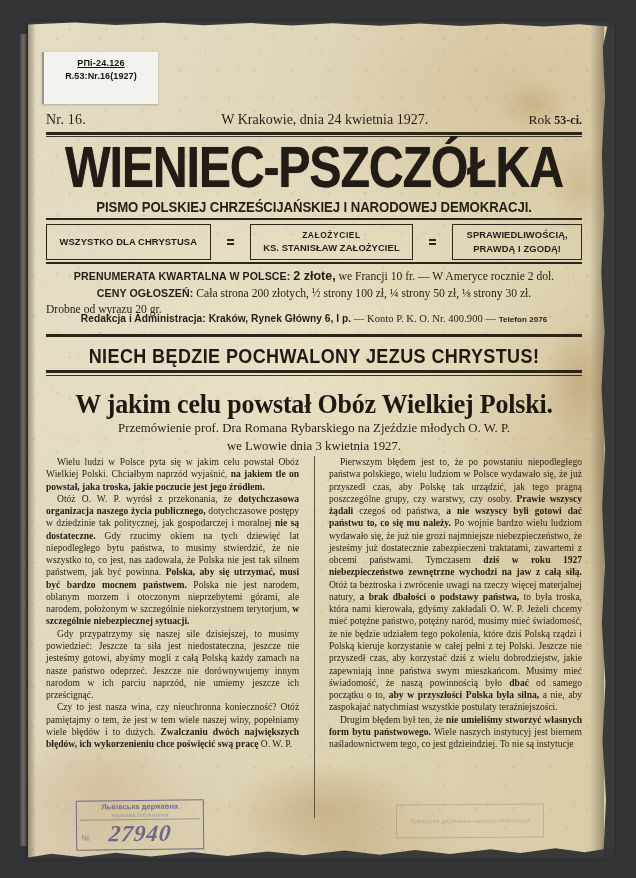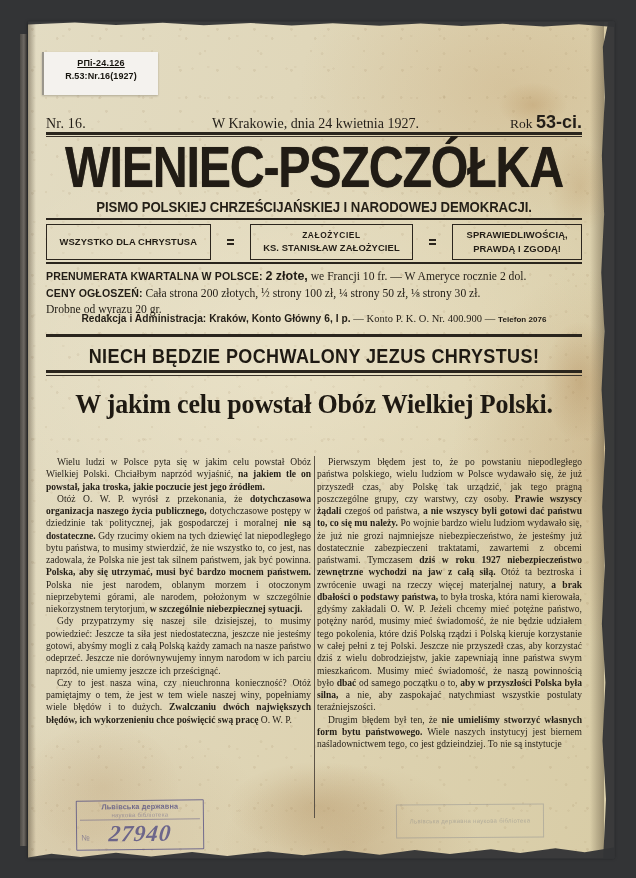--- a/index.html
+++ b/index.html
@@ -81,21 +81,21 @@
   }
 
   
   #content {
     position:absolute; left:18px; top:16px; width:536px; height:790px;
     color:#231e18;
   }
 
   
   .lib-label {
-    position:absolute; left:-4px; top:14px; width:116px; padding:5px 2px 12px;
+    position:absolute; left:-4px; top:14px; width:116px; padding:5px 2px 21px;
     background:#f4f2ee; border-left:2px solid #9a968c;
     text-align:center; font-family:"Liberation Sans", sans-serif;
     font-size:9px; font-weight:700; line-height:1.45; color:#17150f;
     box-shadow:0 1px 2px rgba(0,0,0,.22);
   }
   .lib-label .l1 { text-decoration: underline; letter-spacing:.2px; }
   .lib-label .l2 { letter-spacing:.1px; }
 
   
   .price {
@@ -104,21 +104,21 @@
     font-weight:700; font-size:16.5px; letter-spacing:.2px; color:#1d1912;
   }
   .issue-row {
     position:absolute; left:0; top:74px; width:100%;
     display:flex; align-items:baseline; justify-content:space-between;
     font-size:14px;
   }
   .issue-row .nr { font-weight:400; letter-spacing:.2px; }
   .issue-row .date { font-size:14px; margin-left:35px; }
   .issue-row .rok { font-size:13.5px; }
-  .issue-row .rok b { font-family:Liberation Sans, sans-serif; font-size:18px; }
+  .issue-row .rok b { font-family:Liberation Serif, serif; font-size:12px; }
 
   .hr-pair { position:absolute; left:0; width:100%; }
   .hr-pair .a { height:2.5px; background:#2a251d; }
   .hr-pair .b { height:1px; background:#3a332a; margin-top:1.5px; }
 
   
   .masthead {
     position:absolute; left:0; top:100px; width:100%;
     text-align:center;
     font-family:"Liberation Sans", sans-serif;
@@ -163,21 +163,21 @@
   .prenum {
     position:absolute; left:0; top:230px; width:100%;
     font-size:11.6px; line-height:1.42; color:#221d16;
   }
   .prenum .lbl {
     font-family:"Liberation Sans", sans-serif; font-weight:700;
     font-size:10.6px; letter-spacing:.1px;
   }
   .prenum .big { font-family:"Liberation Sans", sans-serif; font-weight:700; font-size:12.5px; }
   .prenum .ctr { text-align:left; }
-  .prenum .ln { white-space:nowrap; }
+  .prenum .ln { white-space:nowrap;text-align:center; }
 
   .redakcja {
     position:absolute; left:0; top:275px; width:100%;
     text-align:center;
     font-family:"Liberation Sans", sans-serif;
     font-weight:700; font-size:10.2px; letter-spacing:.05px; color:#221d16;
   }
   .redakcja .small { font-family:"Liberation Serif", serif; font-weight:400; font-size:10.5px; }
   .redakcja .tel { font-size:8px; }
 
@@ -199,21 +199,21 @@
     transform: scaleY(1.06);
   }
   .subhead {
     position:absolute; left:0; top:382px; width:100%;
     text-align:center; font-size:12.8px; line-height:1.38; color:#231e17;
   }
 
   
   .cols {
     position:absolute; left:0; top:418px; width:100%; height:362px;
-    display:flex; gap:0;
+    display:flex; gap:12px;
   }
   .col {
     width:265px;
     font-size:9.55px; line-height:1.285;
     text-align:justify; text-justify:inter-word;
     color:#231e17; hyphens:none;
   }
   .col p { margin:0; text-indent:11px; }
   .col b { font-weight:700; }
   .coldiv { width:6px; display:flex; justify-content:center; }
@@ -333,35 +333,39 @@
         </div>
         <div class="ln">
           <span class="lbl">CENY OGŁOSZEŃ:</span>
           <span>Cała strona 200 złotych,    ½ strony 100 zł,    ¼ strony 50 zł, ⅛ strony 30 zł.</span>
         </div>
         <div class="ctr">Drobne od wyrazu 20 gr.</div>
       </div>
 
       <div class="redakcja">
         <span>Redakcja i Administracja:</span>
-        <span>Kraków, Konto Główny 6, I p.</span><span class="small"> — </span><span class="small">Konto P. K. O. Nr. 400.900</span><span class="small"> — </span><span class="tel">Telefon 2076</span>
+        <span>Kraków, Rynek Główny 6, I p.</span><span class="small"> — </span><span class="small">Konto P. K. O. Nr. 400.900</span><span class="small"> — </span><span class="tel">Telefon 2076</span>
       </div>
 
       <div class="hr-pair" style="top:296px;">
         <div class="a" style="height:2.5px;"></div>
       </div>
 
       <div class="salut">NIECH BĘDZIE POCHWALONY JEZUS CHRYSTUS!</div>
 
       <div class="hr-pair" style="top:332px;">
         <div class="a" style="height:2.5px;"></div>
         <div class="b" style="height:1.5px;margin-top:2px;"></div>
       </div>
 
       <div class="headline">W jakim celu powstał Obóz Wielkiej Polski.</div>
+      <div class="subhead">
+        <div>Przemówienie prof. Dra Romana Rybarskiego na Zjeździe młodych O. W. P.</div>
+        <div>we Lwowie dnia 3 kwietnia 1927.</div>
+      </div>
 
       <div class="cols">
         <div class="col" id="col-left">
             <p>Wielu ludzi w Polsce pyta się w jakim celu powstał Obóz Wielkiej Polski. Chciałbym naprzód wyjaśnić, <b>na jakiem tle on powstał, jaka troska, jakie poczucie jest jego źródłem.</b></p>
             <p>Otóż O. W. P. wyrósł z przekonania, że <b>dotychczasowa organizacja naszego życia publicznego,</b> dotychczasowe postępy w dziedzinie tak politycznej, jak gospodarczej i moralnej <b>nie są dostateczne.</b> Gdy rzucimy okiem na tych dziewięć lat niepodległego bytu państwa, to musimy stwierdzić, że nie wszystko to, co jest, nas zadowala, że Polska nie jest tak silnem państwem, jak być powinna. <b>Polska, aby się utrzymać, musi być bardzo mocnem państwem.</b> Polska nie jest narodem, oblanym morzem i otoczonym nieprzebytemi górami, ale narodem, położonym w szczególnie niekorzystnem terytorjum, <b>w szczególnie niebezpiecznej sytuacji.</b></p>
             <p>Gdy przypatrzymy się naszej sile dzisiejszej, to musimy powiedzieć: Jeszcze ta siła jest niedostateczna, jeszcze nie jesteśmy gotowi, abyśmy mogli z całą Polską każdy zamach na nasze państwo odeprzeć. Jeszcze nie dorównywujemy innym narodom w ich parciu naprzód, nie umiemy jeszcze ich prześcignąć.</p>
             <p>Czy to jest nasza wina, czy nieuchronna konieczność? Otóż pamiętajmy o tem, że jest w tem wiele naszej winy, popełniamy wiele błędów i to dużych. <b>Zwalczaniu dwóch największych błędów, ich wykorzenieniu chce poświęcić swą pracę</b> O. W. P.</p>
           </div>
         <div class="coldiv">
             <i></i>

